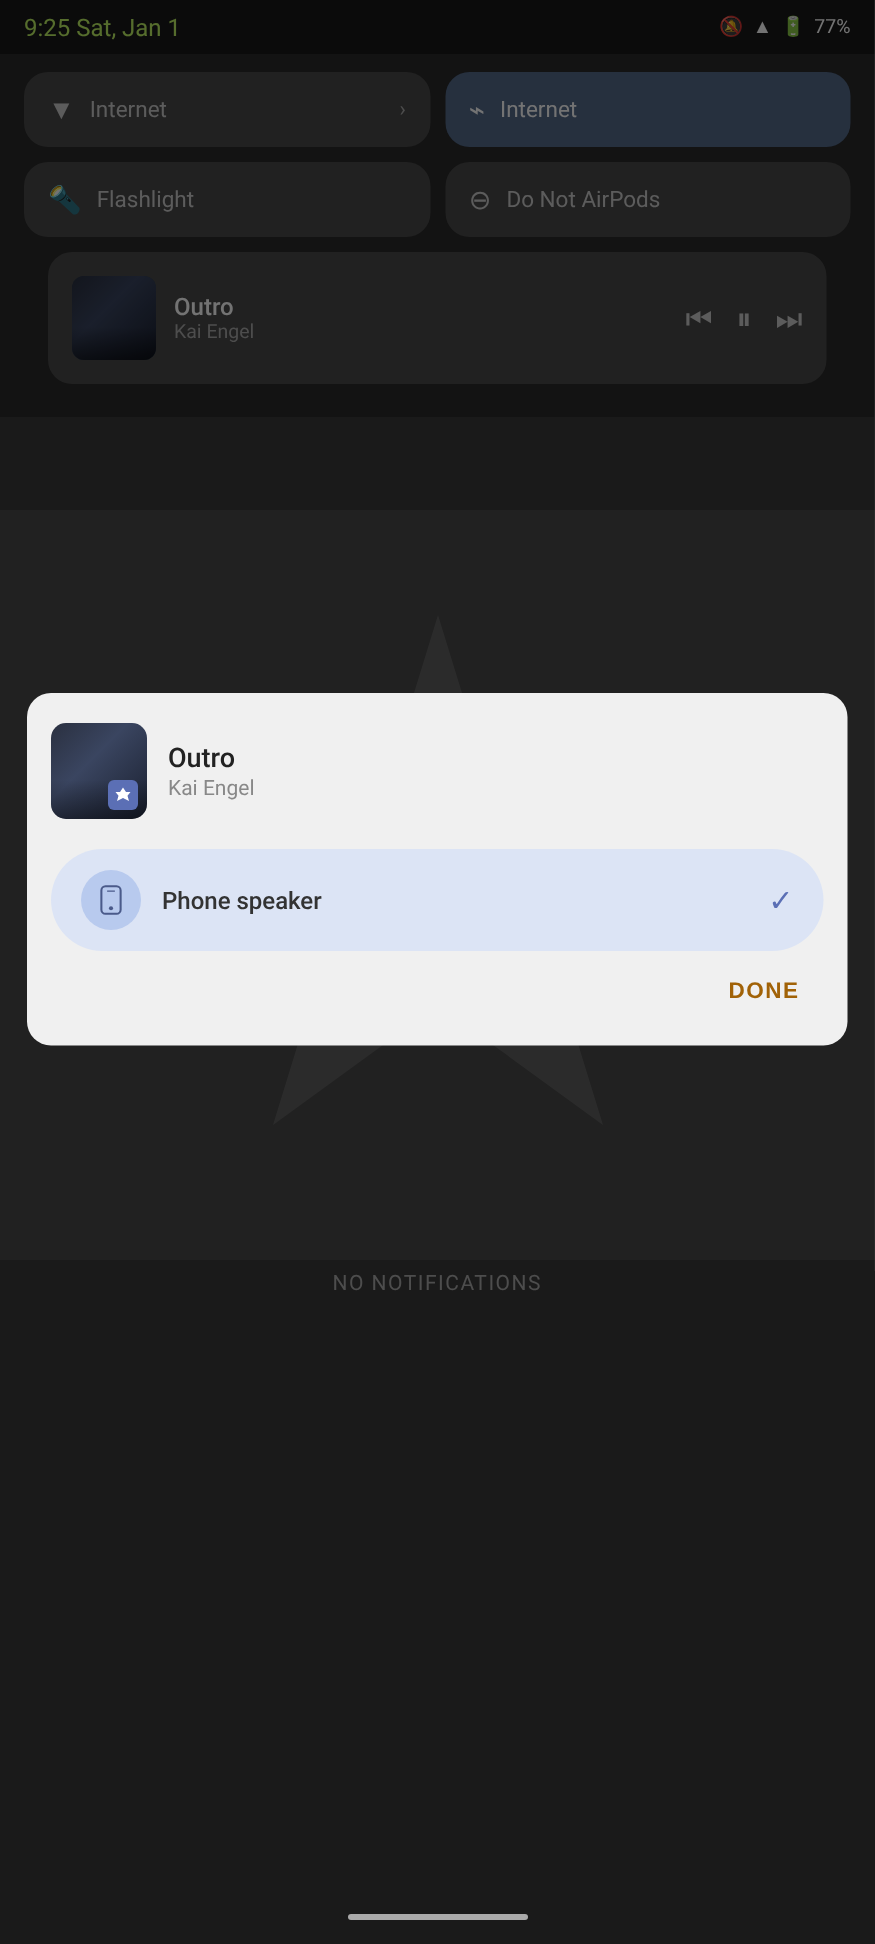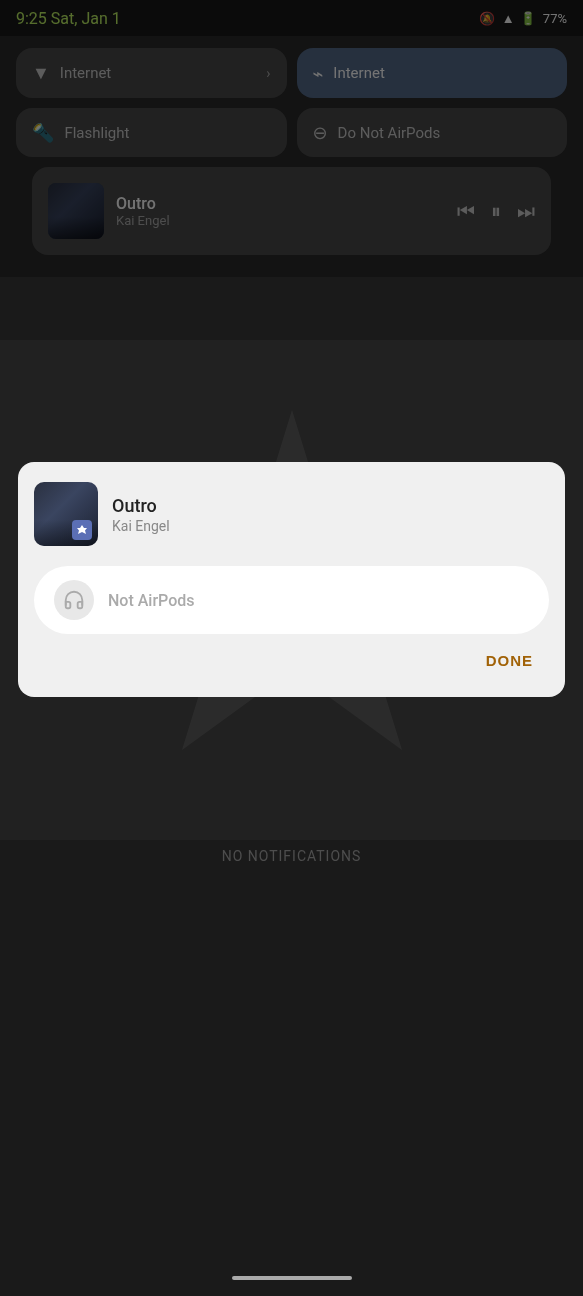--- a/index.html
+++ b/index.html
@@ -398,28 +398,29 @@
           <path d="M6 1 L8 4 L11 4 L9 6.5 L10 10 L6 8 L2 10 L3 6.5 L1 4 L4 4 Z"></path>
         </svg>
       </div>
     </div>
     <div class="dialog-media-info">
       <div class="title">Outro</div>
       <div class="artist">Kai Engel</div>
     </div>
   </div>
 
-
-  <div class="dialog-option">
-    <div class="option-icon" style="background:#e8e8e8;">
-      <svg width="22" height="22" viewBox="0 0 24 24" fill="none" stroke="#aaaaaa" stroke-width="2">
-        <path d="M3 18v-6a9 9 0 0 1 18 0v6"></path>
-        <path d="M21 19a2 2 0 0 1-2 2h-1a2 2 0 0 1-2-2v-3a2 2 0 0 1 2-2h3z"></path>
-        <path d="M3 19a2 2 0 0 0 2 2h1a2 2 0 0 0 2-2v-3a2 2 0 0 0-2-2H3z"></path>
+  <div class="dialog-option selected">
+    <div class="option-icon">
+      <svg width="22" height="22" viewBox="0 0 24 24" fill="#4a5a8a">
+        <rect x="5" y="2" width="14" height="20" rx="3" ry="3" stroke="#4a5a8a" stroke-width="1.5" fill="none"></rect>
+        <circle cx="12" cy="18" r="1.5" fill="#4a5a8a"></circle>
+        <rect x="9" y="5" width="6" height="1" rx="0.5" fill="#4a5a8a"></rect>
       </svg>
     </div>
-    <span class="option-label muted">Not AirPods</span>
-  </div>
+    <span class="option-label">Phone speaker</span>
+    <span class="checkmark">✓</span>
+  </div>
+
 
   <div class="dialog-footer">
     <button class="done-btn">DONE</button>
   </div>
 </div>
 
 </body></html>

